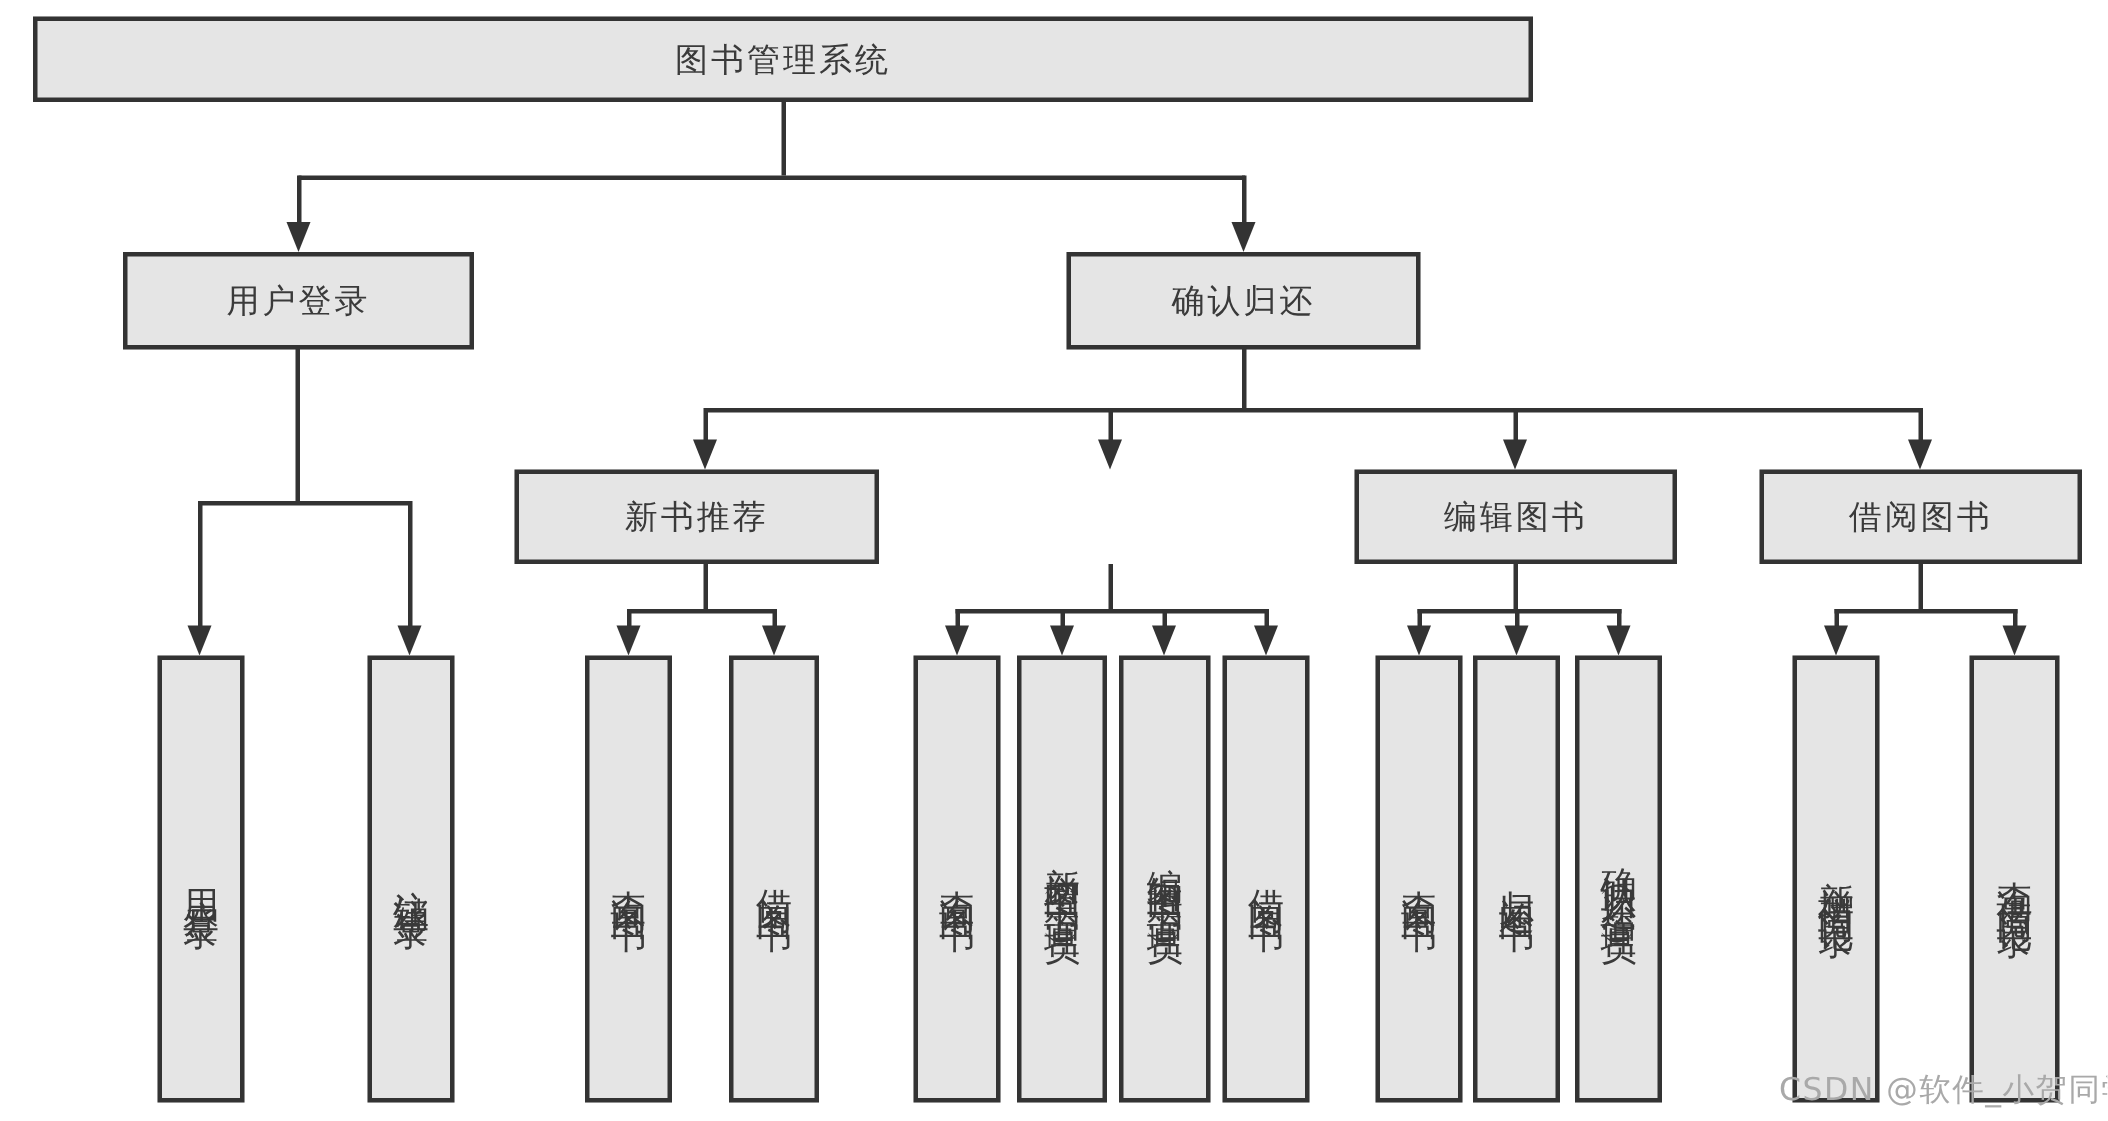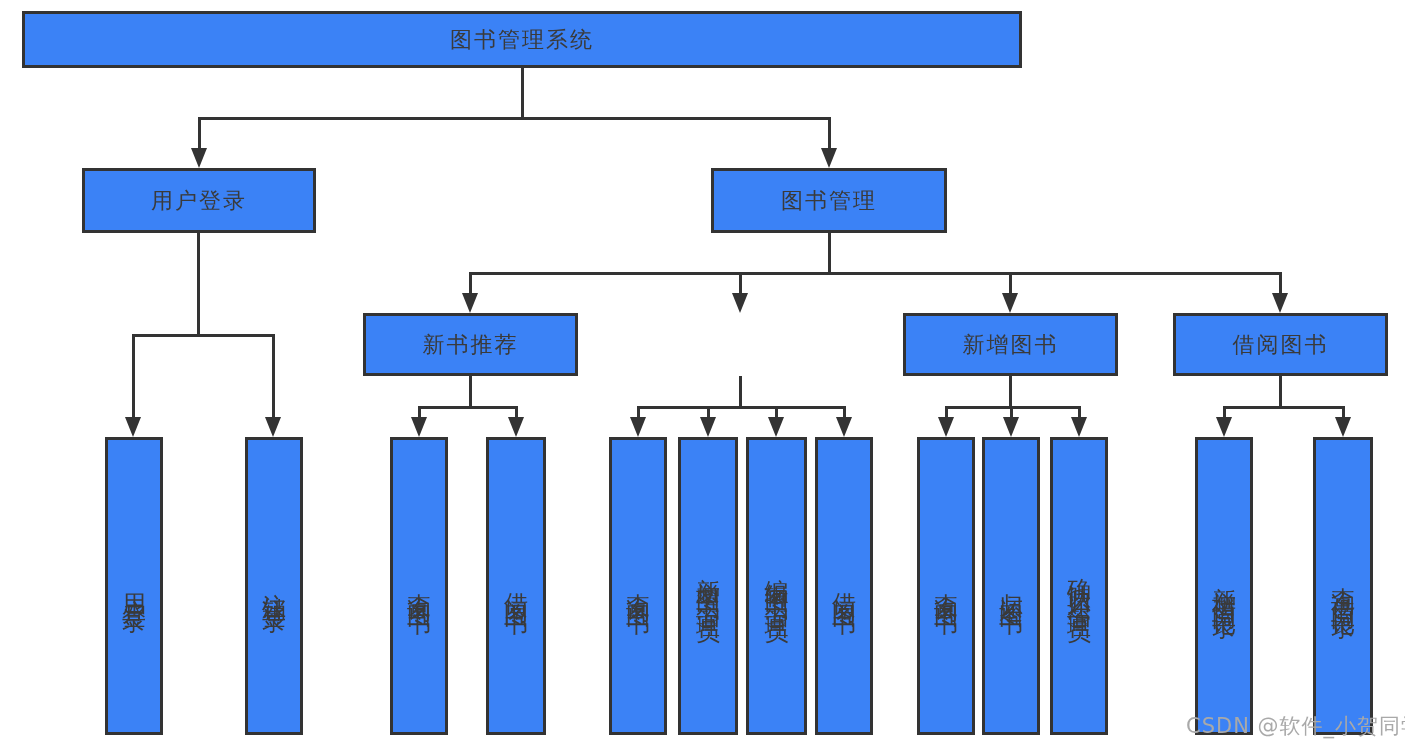--- a/index.html
+++ b/index.html
@@ -1,21 +1,21 @@
 <!DOCTYPE html>
 <html><head>
 <meta charset="utf-8">
 <style>
   html,body{margin:0;padding:0;background:#ffffff;}
   body{font-family:"DejaVu Sans","Liberation Sans",sans-serif;}
   .canvas{
     position:relative;width:1405px;height:747px;background:#ffffff;overflow:hidden;
   }
   .box{
-    position:absolute;box-sizing:border-box;border:3px solid #333333;background:#3b82f6;
+    position:absolute;box-sizing:border-box;border:3px solid #333333;background:#e5e5e5;
     display:flex;align-items:center;justify-content:center;
   }
   .hbox span{
     font-size:22px;color:#3a3a3a;letter-spacing:2px;white-space:nowrap;
   }
   .vtext{
     writing-mode:vertical-rl;font-size:24px;color:#3a3a3a;letter-spacing:6px;
     line-height:1;white-space:nowrap;
   }
   .hline{position:absolute;height:3px;background:#333333;}
@@ -43,46 +43,46 @@
   <div class="hline" style="left:199px;top:117px;width:631px"></div>
   <div class="vline" style="left:198px;top:117px;height:33px"></div>
   <div class="arrowhead" style="left:191px;top:148px"></div>
   <div class="vline" style="left:828px;top:117px;height:33px"></div>
   <div class="arrowhead" style="left:821px;top:148px"></div>
 
   <div class="box hbox" style="left:82px;top:168px;width:234px;height:65px">
     <span>用户登录</span>
   </div>
   <div class="box hbox" style="left:711px;top:168px;width:236px;height:65px">
-    <span>图书管理</span>
+    <span>确认归还</span>
   </div>
 
   <div class="vline" style="left:197px;top:232px;height:102px"></div>
   <div class="hline" style="left:132px;top:334px;width:142px"></div>
   <div class="vline" style="left:132px;top:334px;height:85px"></div>
   <div class="arrowhead" style="left:125px;top:417px"></div>
   <div class="vline" style="left:272px;top:334px;height:85px"></div>
   <div class="arrowhead" style="left:265px;top:417px"></div>
 
   <div class="vline" style="left:828px;top:232px;height:40px"></div>
   <div class="hline" style="left:470px;top:272px;width:811px"></div>
   <div class="vline" style="left:469px;top:272px;height:23px"></div>
   <div class="arrowhead" style="left:462px;top:293px"></div>
   <div class="vline" style="left:739px;top:272px;height:23px"></div>
   <div class="arrowhead" style="left:732px;top:293px"></div>
   <div class="vline" style="left:1009px;top:272px;height:23px"></div>
   <div class="arrowhead" style="left:1002px;top:293px"></div>
   <div class="vline" style="left:1279px;top:272px;height:23px"></div>
   <div class="arrowhead" style="left:1272px;top:293px"></div>
 
-  <div class="box hbox" style="left:363px;top:313px;width:215px;height:63px">
+  <div class="box hbox" style="left:343px;top:313px;width:243px;height:63px">
     <span>新书推荐</span>
   </div>
   <div class="box hbox" style="left:903px;top:313px;width:215px;height:63px">
-    <span>新增图书</span>
+    <span>编辑图书</span>
   </div>
   <div class="box hbox" style="left:1173px;top:313px;width:215px;height:63px">
     <span>借阅图书</span>
   </div>
 
   <div class="vline" style="left:469px;top:376px;height:30px"></div>
   <div class="hline" style="left:418px;top:406px;width:100px"></div>
   <div class="vline" style="left:418px;top:406px;height:13px"></div>
   <div class="arrowhead" style="left:411px;top:417px"></div>
   <div class="vline" style="left:515px;top:406px;height:13px"></div>

